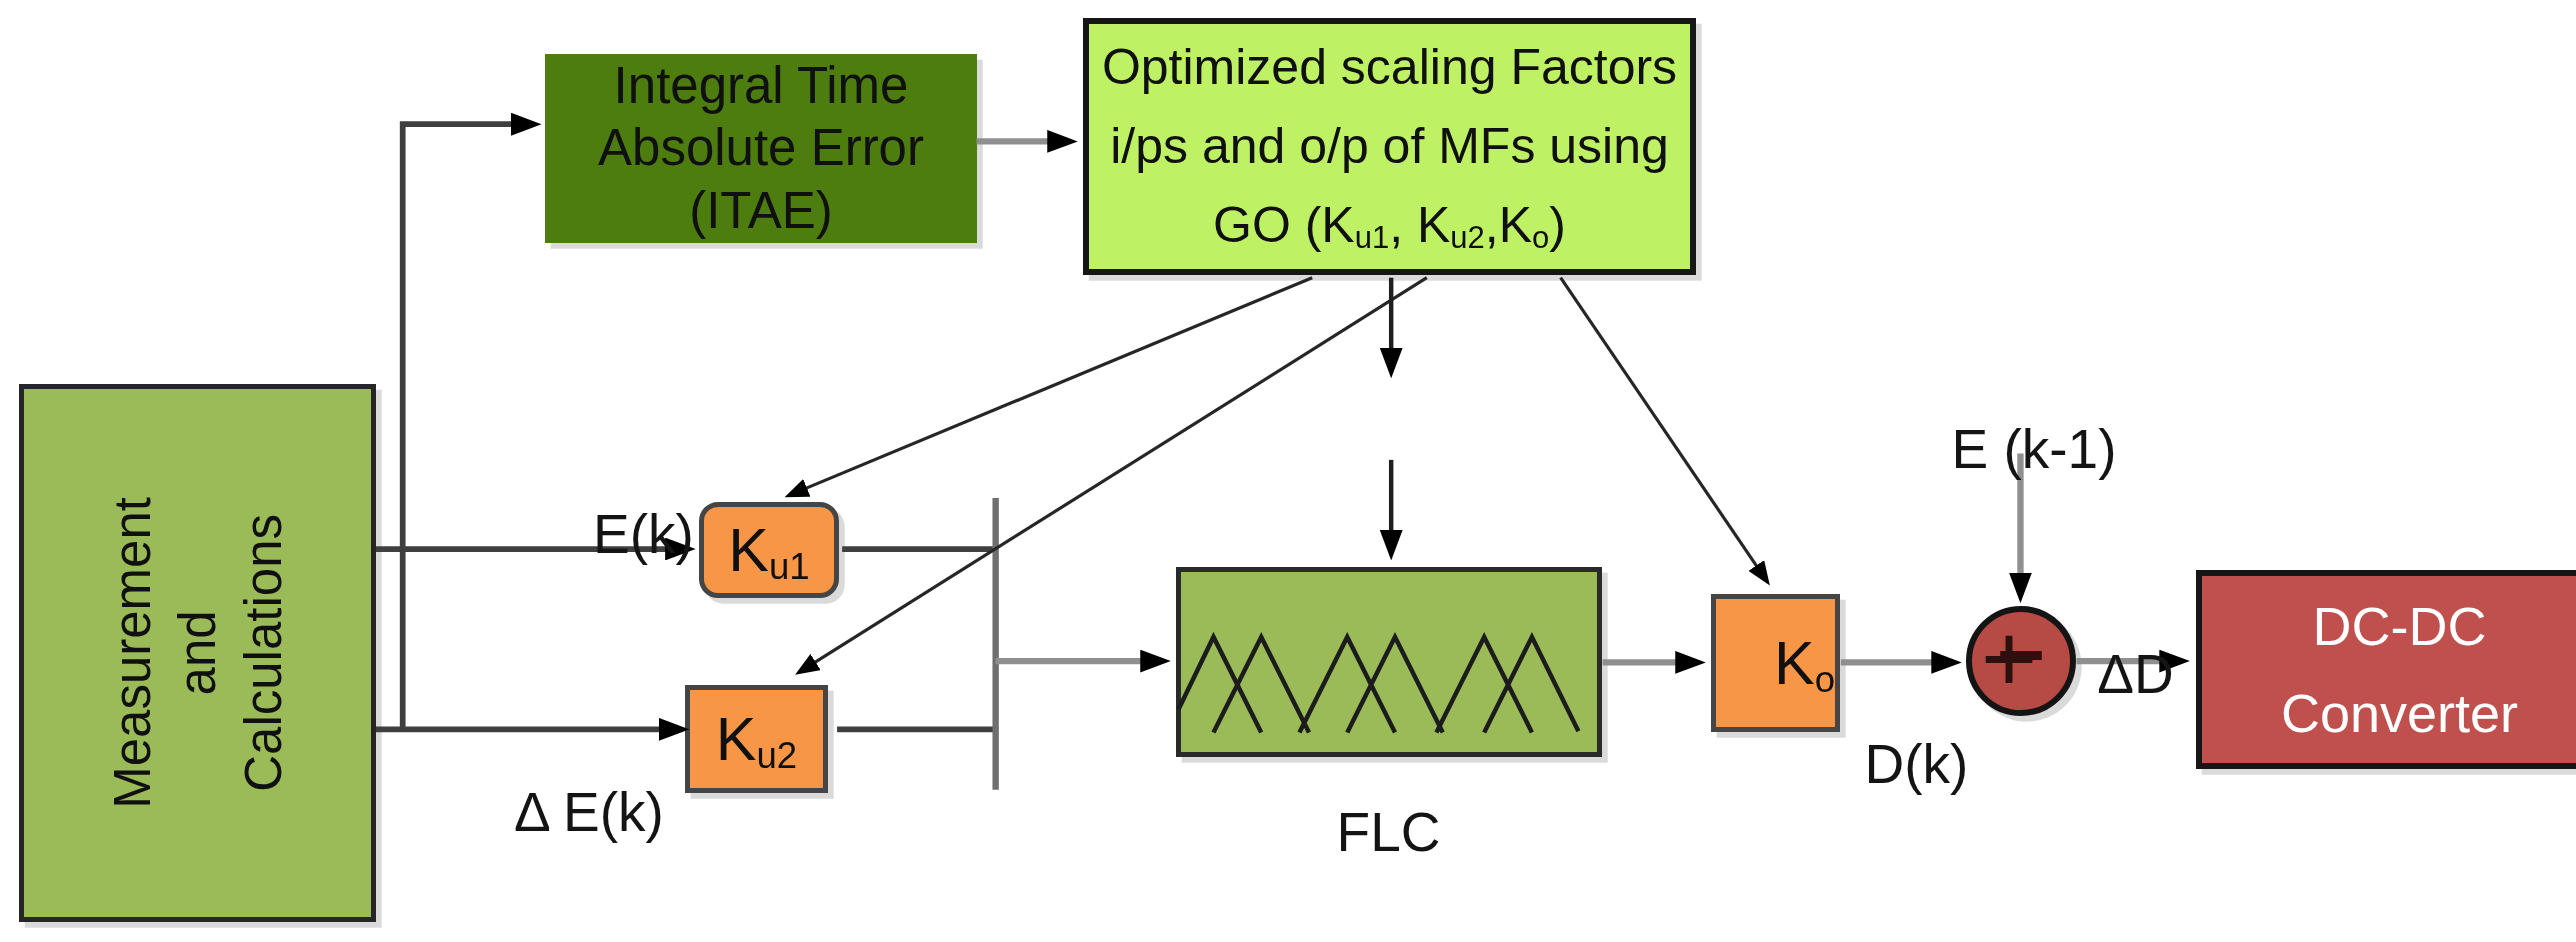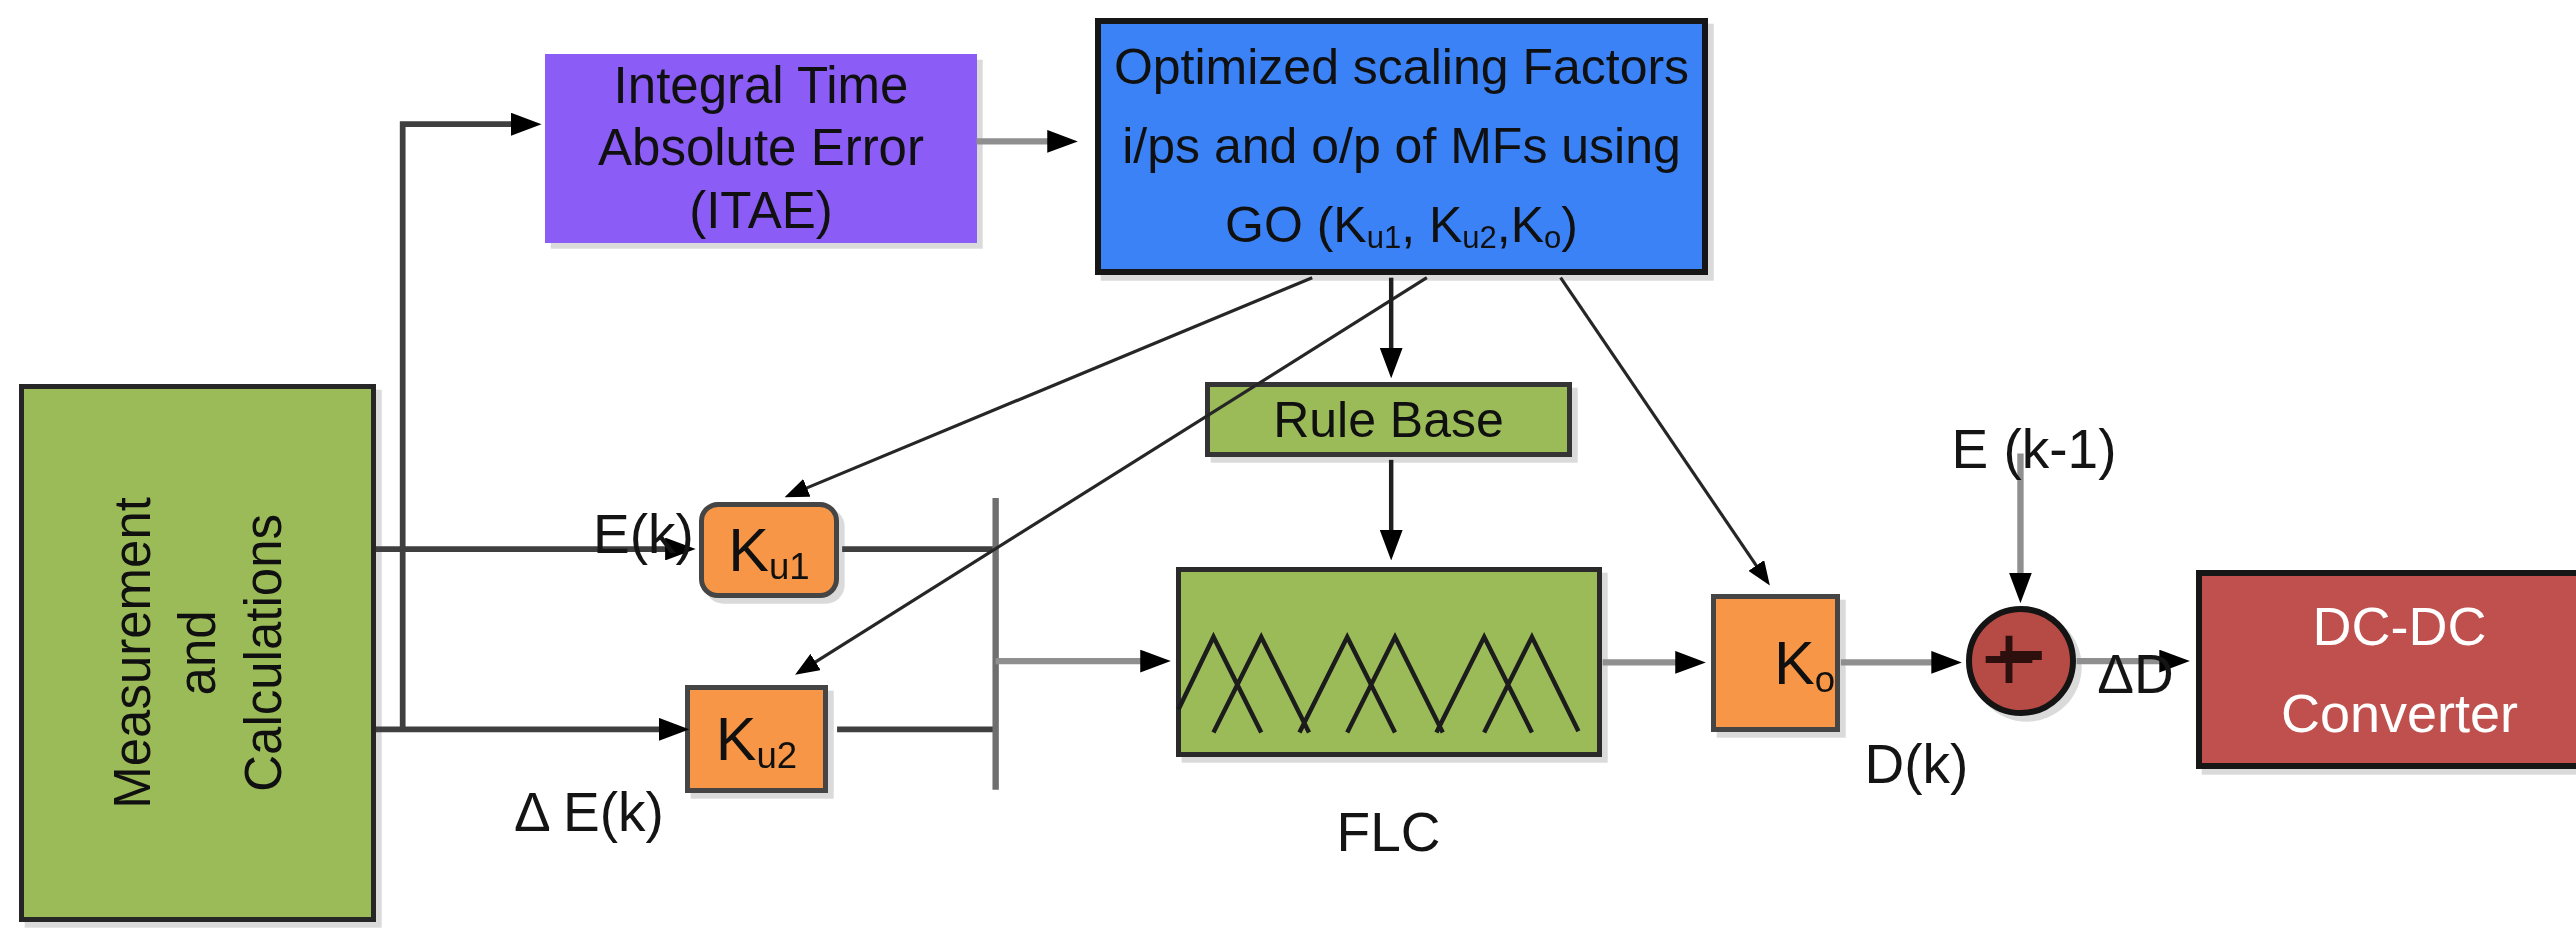--- a/index.html
+++ b/index.html
@@ -23,27 +23,27 @@
     left:19px;top:384px;width:357px;height:538px;
     background:#9bbb59;border:5.1px solid #262626;
   }
   .vtext{
     transform:rotate(-90deg);
     width:510px;font-size:51px;line-height:1.28;font-weight:400;
     text-align:center;
   }
   .b-itae{
     left:545px;top:54px;width:432px;height:189px;
-    background:#8b5cf6;
+    background:#4d7c0f;
     font-size:51px;line-height:1.22;
   }
   .b-optimized{
     left:1083px;top:18px;width:613px;height:257px;
-    background:#3b82f6;border:6.4px solid #161616;
-    font-size:50px;line-height:1.58;margin-left:12px;
+    background:#bef264;border:6.4px solid #161616;
+    font-size:50px;line-height:1.58;
   }
   .b-rulebase{
     left:1205px;top:382px;width:367px;height:75px;
     background:#9bbb59;border:5.1px solid #343434;
     font-size:50px;
   }
   .kblock{
     background:#f79646;border:5.1px solid #454545;
     font-size:61px;font-weight:400;
   }
@@ -109,23 +109,20 @@
   </div>
 
   <div class="block b-optimized shadowed">
     <span style="display:block">Optimized scaling Factors</span>
     <span style="display:block">i/ps and o/p of MFs using</span>
     <span style="display:block">
       <span>GO (K</span><span class="subpart">u1</span><span>, K</span><span class="subpart">u2</span><span>,K</span><span class="subpart">o</span><span>)</span>
     </span>
   </div>
 
-  <div class="block b-rulebase shadowed">
-    <span>Rule Base</span>
-  </div>
 
   <div class="block kblock b-ku1 shadowed">
     <span><span>K</span><span class="ksub">u1</span></span>
   </div>
 
   <div class="block kblock b-ku2 shadowed">
     <span><span>K</span><span class="ksub">u2</span></span>
   </div>
 
   <div class="block b-flc shadowed"></div>

